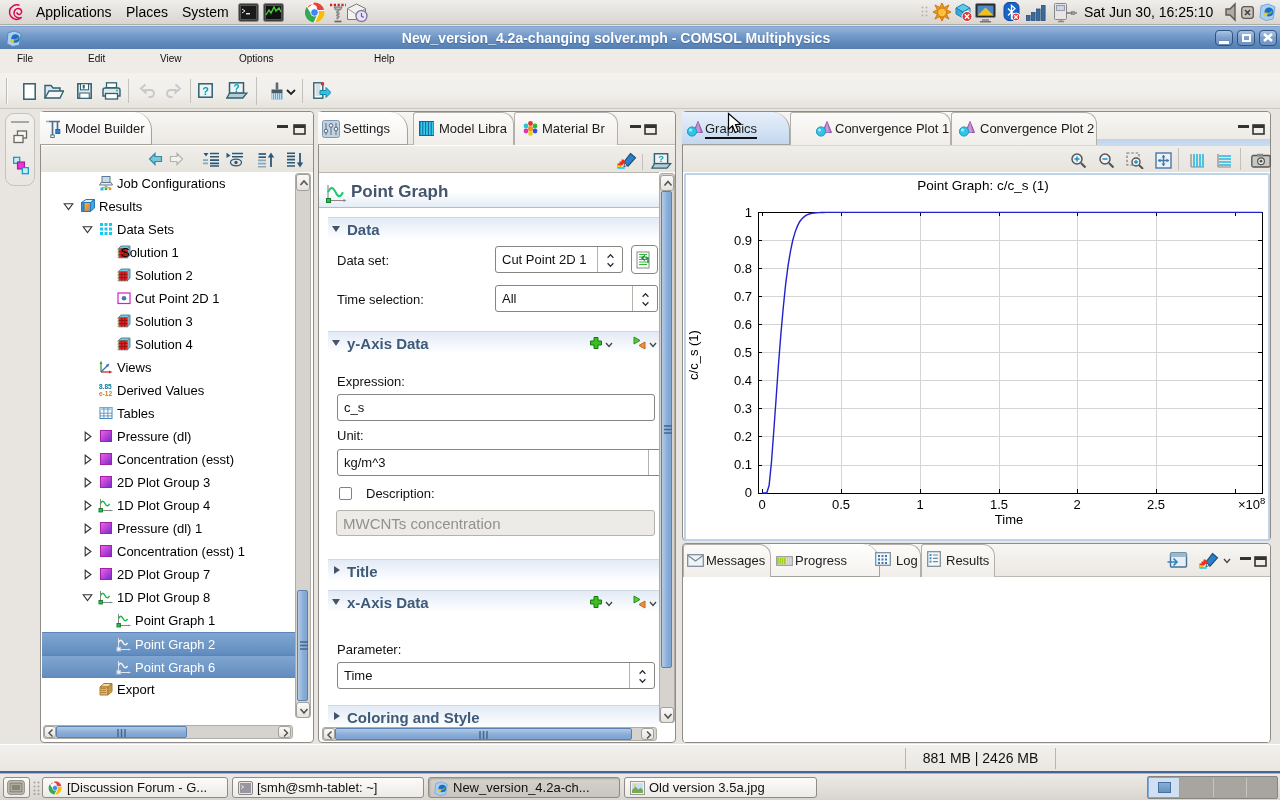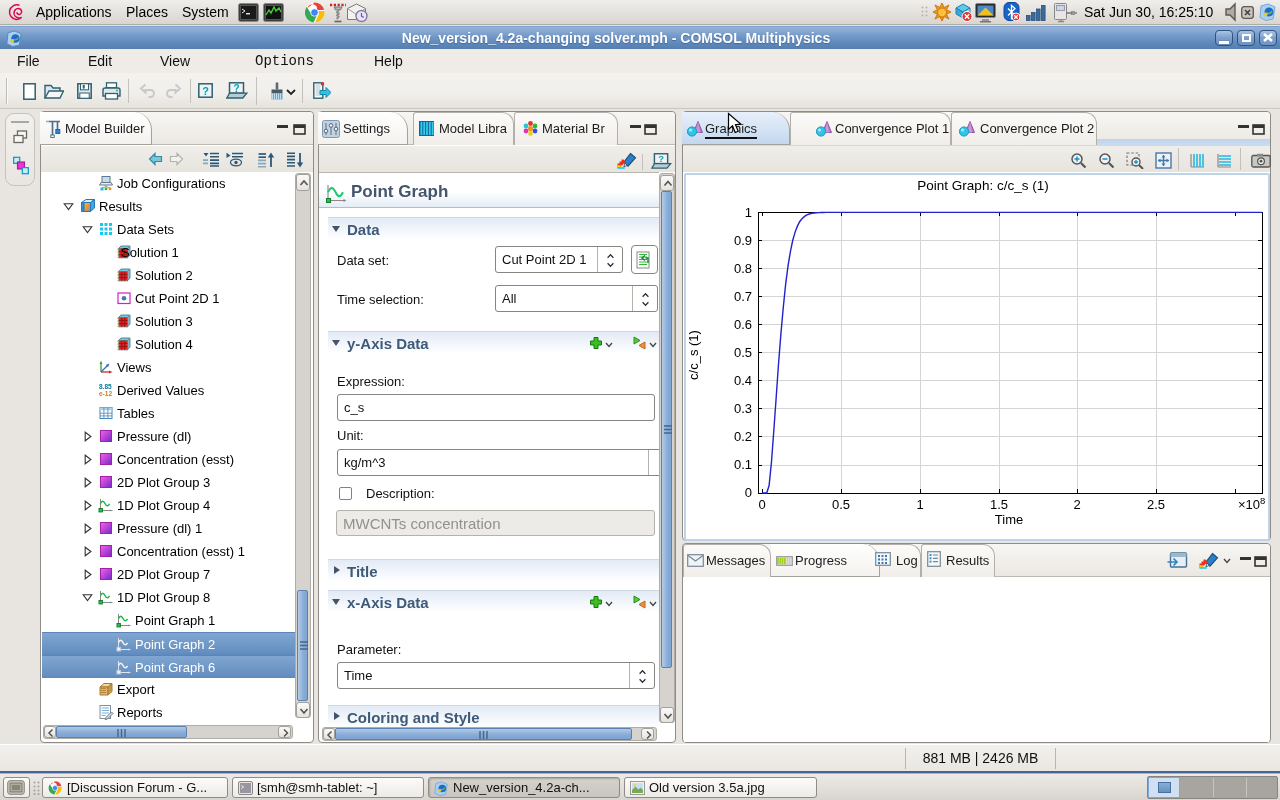--- a/index.html
+++ b/index.html
@@ -14,21 +14,21 @@
 
 #titlebar { position:absolute; left:0; top:26px; width:1280px; height:23px;
   background:linear-gradient(#97b4d9,#7097c7 45%,#5e88ba 75%,#567fb1);
   border-top:1px solid #7ea0cc; }
 #titlebar .title { position:absolute; left:0; width:1232px; top:3px; text-align:center; color:#fff;
   font-weight:bold; font-size:14px; text-shadow:0 1px 1px #46689a; }
 .wbtn { position:absolute; top:3px; width:18px; height:16px; border:1px solid #315382; border-radius:4px;
   background:linear-gradient(#a9c3e2,#7b9fcd 50%,#6d94c6); }
 
 #menubar { position:absolute; left:0; top:49px; width:1280px; height:24px; background:#efece8; }
-#menubar span { position:absolute; top:4px; font-size:14px; color:#111; }
+#menubar span { position:absolute; top:4px; font-size:10px; color:#111; }
 #toolbar { position:absolute; left:0; top:73px; width:1280px; height:36px;
   background:linear-gradient(#f4f2ef,#f1efeb 60%,#e5e2dc); border-bottom:1px solid #cbc7c1; }
 .tsep { position:absolute; top:6px; width:1px; height:24px; background:#c4c0ba; }
 
 .panel { position:absolute; background:#fff; border:1px solid #8f8c87; border-radius:4px; }
 .phead { position:absolute; left:0; top:0; right:0; height:33px;
   background:linear-gradient(#f8f6f3,#ebe8e3); border-bottom:1px solid #bcb8b2; border-radius:4px 4px 0 0; }
 .ptoolbar { position:absolute; left:0; top:34px; right:0; height:26px;
   background:linear-gradient(#f0eeea,#e7e4de); }
 .atab { position:absolute; top:0; height:33px; background:linear-gradient(#ffffff,#f4f2ef);
@@ -192,21 +192,21 @@
     <svg width="16" height="14" viewBox="0 0 16 14">
         <path d="M4 3 l8 7 M12 3 l-8 7" stroke="#fff" stroke-width="2.6"></path>
       </svg>
   </div>
 </div>
 
 <div id="menubar">
   <span style="left:17px;">File</span>
   <span style="left:88px;">Edit</span>
   <span style="left:160px;">View</span>
-  <span style="left:255px;font-family:Liberation Mono, monospace;">Options</span>
+  <span style="left:239px;">Options</span>
   <span style="left:374px;">Help</span>
 </div>
 
 <div id="toolbar">
   <div class="abs" style="left:6px;top:5px;width:2px;height:26px;border-left:1px solid #c0bcb6;border-right:1px solid #fafaf8;"></div>
   <svg class="abs" style="left:23px;top:10px;" width="13" height="17" viewBox="0 0 13 17">
       <rect x="0.8" y="0.8" width="11.4" height="15.4" fill="#fff" stroke="#2e6070" stroke-width="1.5"></rect>
     </svg>
   <svg class="abs" style="left:44px;top:11px;" width="20" height="15" viewBox="0 0 20 15">
     <path d="M1 14 V1.5 h6 l2 2.5 h7 V7" fill="#dce8ee" stroke="#2e6070" stroke-width="1.4"></path>
@@ -598,26 +598,20 @@
         <svg class="ticon" style="left:74px;" width="16" height="16">
           <use href="#i-pg1w"></use>
         </svg>
         <span class="txt" style="left:93px;">Point Graph 6</span>
       </div>
   <div class="trow" style="top:506px;">
         <svg class="ticon" style="left:56px;" width="16" height="16">
           <use href="#i-exp"></use>
         </svg>
         <span class="txt" style="left:75px;">Export</span>
-      </div>
-  <div class="trow" style="top:529px;">
-        <svg class="ticon" style="left:56px;" width="16" height="16">
-          <use href="#i-rep"></use>
-        </svg>
-        <span class="txt" style="left:75px;">Reports</span>
       </div>
   </div>
   <div class="vsb" style="left:254px;top:61px;width:16px;height:545px;border-radius:3px;"></div>
   <div class="sbbtn" style="left:255px;top:62px;width:14px;height:17px;">
       <svg width="14" height="17" viewBox="0 0 14 17">
         <path d="M3.5 10 L7 6 L10.5 10" fill="none" stroke="#555" stroke-width="1.6"></path>
       </svg>
     </div>
   <div class="sbthumb" style="left:255.5px;top:478px;height:111px;">
     <svg class="abs" style="left:2px;top:50px;" width="8" height="10" viewBox="0 0 8 10">

